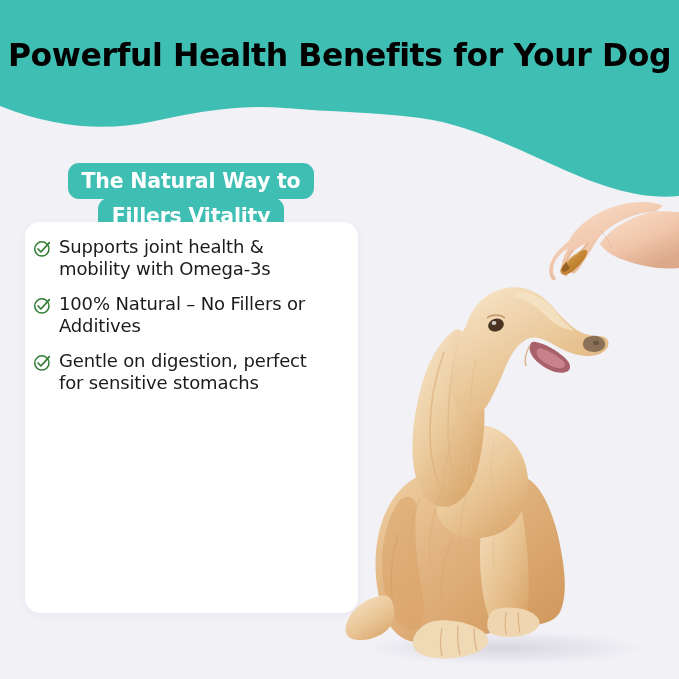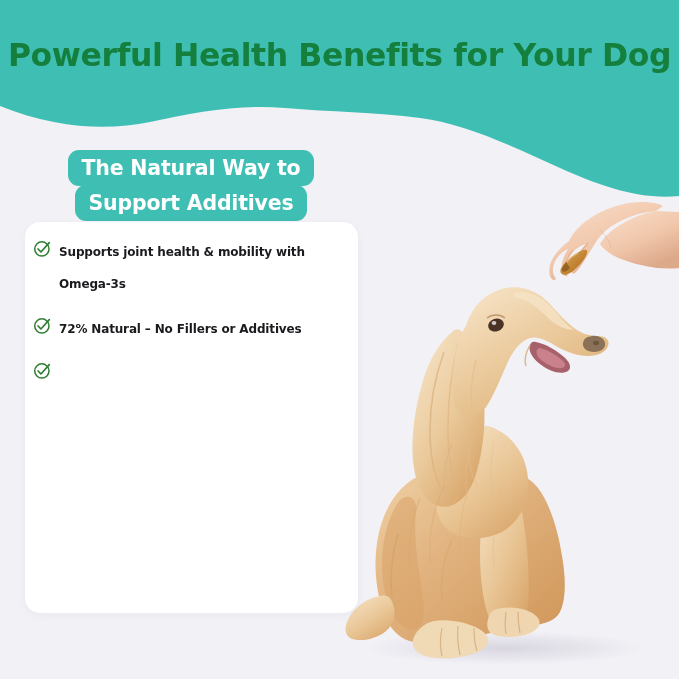--- a/index.html
+++ b/index.html
@@ -38,21 +38,21 @@
     height: 230px;
   }
 
   .header-title {
     position: absolute;
     left: 0;
     top: 36px;
     width: 679px;
     text-align: center;
     z-index: 4;
-    color: #15803d;
+    color: #000000;
     font-size: 31.5px;
     line-height: 38px;
     font-weight: 700;
     letter-spacing: -0.4px;
     font-family: "DejaVu Sans", "Liberation Sans", sans-serif;
     white-space: nowrap;
   }
 
   
   .photo-layer {
@@ -85,21 +85,21 @@
     color: #ffffff;
     font-family: "DejaVu Sans", "Liberation Sans", sans-serif;
     font-weight: 700;
     font-size: 20.5px;
     line-height: 26px;
     padding: 5px 14px 5px 14px;
     border-radius: 11px;
     letter-spacing: -0.2px;
     white-space: nowrap;
   }
-  .badge-line.first { margin-bottom: -1px; }
+  .badge-line.first { margin-bottom: -1px; margin-top: 13px; }
   .badge-line.second { }
 
   
   .benefits-card {
     position: absolute;
     left: 25px;
     top: 222px;
     width: 333px;
     height: 391px;
     background: #ffffff;
@@ -126,24 +126,24 @@
     margin-left: 0px;
   }
   .check-icon svg {
     display: block;
     width: 19px;
     height: 19px;
   }
 
   .benefit-text {
     font-family: "DejaVu Sans", "Liberation Sans", sans-serif;
-    font-size: 12px;
-    line-height: 32px;
+    font-size: 18px;
+    line-height: 22px;
     color: #1b1b1f;
-    font-weight: 700;
+    font-weight: 400;
     letter-spacing: -0.15px;
     max-width: 262px;
   }
 </style>
 </head>
 <body>
 
 <div id="infographic">
 
   <div class="header-wave">
@@ -378,21 +378,21 @@
 
         <path d="M452,444 C444,462 442,482 446,500" stroke="#dcb183" stroke-width="1.3" fill="none" opacity="0.5"></path>
         <path d="M472,440 C466,460 464,480 468,500" stroke="#e2bd90" stroke-width="1.2" fill="none" opacity="0.45"></path>
         <path d="M494,442 C490,462 490,482 494,500" stroke="#e2bd90" stroke-width="1.2" fill="none" opacity="0.4"></path>
       </g>
     </svg>
   </div>
 
   <div class="badge">
     <div class="badge-line first">The Natural Way to</div><br>
-    <div class="badge-line second">Support Additives</div>
+    <div class="badge-line second">Fillers Vitality</div>
   </div>
 
   <div class="benefits-card">
 
     <div class="benefit-item">
       <span class="check-icon">
         <svg viewBox="0 0 24 24" xmlns="http://www.w3.org/2000/svg">
           <circle cx="11.2" cy="12.6" r="9" fill="none" stroke="#2f7d32" stroke-width="1.9"></circle>
           <path d="M6.4,12.6 L10,16.4 L20.6,4.6" fill="none" stroke="#2f7d32" stroke-width="2.1" stroke-linecap="round" stroke-linejoin="round"></path>
         </svg>
@@ -401,29 +401,30 @@
     </div>
 
 
     <div class="benefit-item">
       <span class="check-icon">
         <svg viewBox="0 0 24 24" xmlns="http://www.w3.org/2000/svg">
           <circle cx="11.2" cy="12.6" r="9" fill="none" stroke="#2f7d32" stroke-width="1.9"></circle>
           <path d="M6.4,12.6 L10,16.4 L20.6,4.6" fill="none" stroke="#2f7d32" stroke-width="2.1" stroke-linecap="round" stroke-linejoin="round"></path>
         </svg>
       </span>
-      <span class="benefit-text">72% Natural – No Fillers or Additives</span>
+      <span class="benefit-text">100% Natural – No Fillers or Additives</span>
     </div>
 
 
     <div class="benefit-item">
       <span class="check-icon">
         <svg viewBox="0 0 24 24" xmlns="http://www.w3.org/2000/svg">
           <circle cx="11.2" cy="12.6" r="9" fill="none" stroke="#2f7d32" stroke-width="1.9"></circle>
           <path d="M6.4,12.6 L10,16.4 L20.6,4.6" fill="none" stroke="#2f7d32" stroke-width="2.1" stroke-linecap="round" stroke-linejoin="round"></path>
         </svg>
       </span>
+      <span class="benefit-text">Gentle on digestion, perfect for sensitive stomachs</span>
     </div>
 
 
   </div>
 
 </div>
 
 </body></html>

